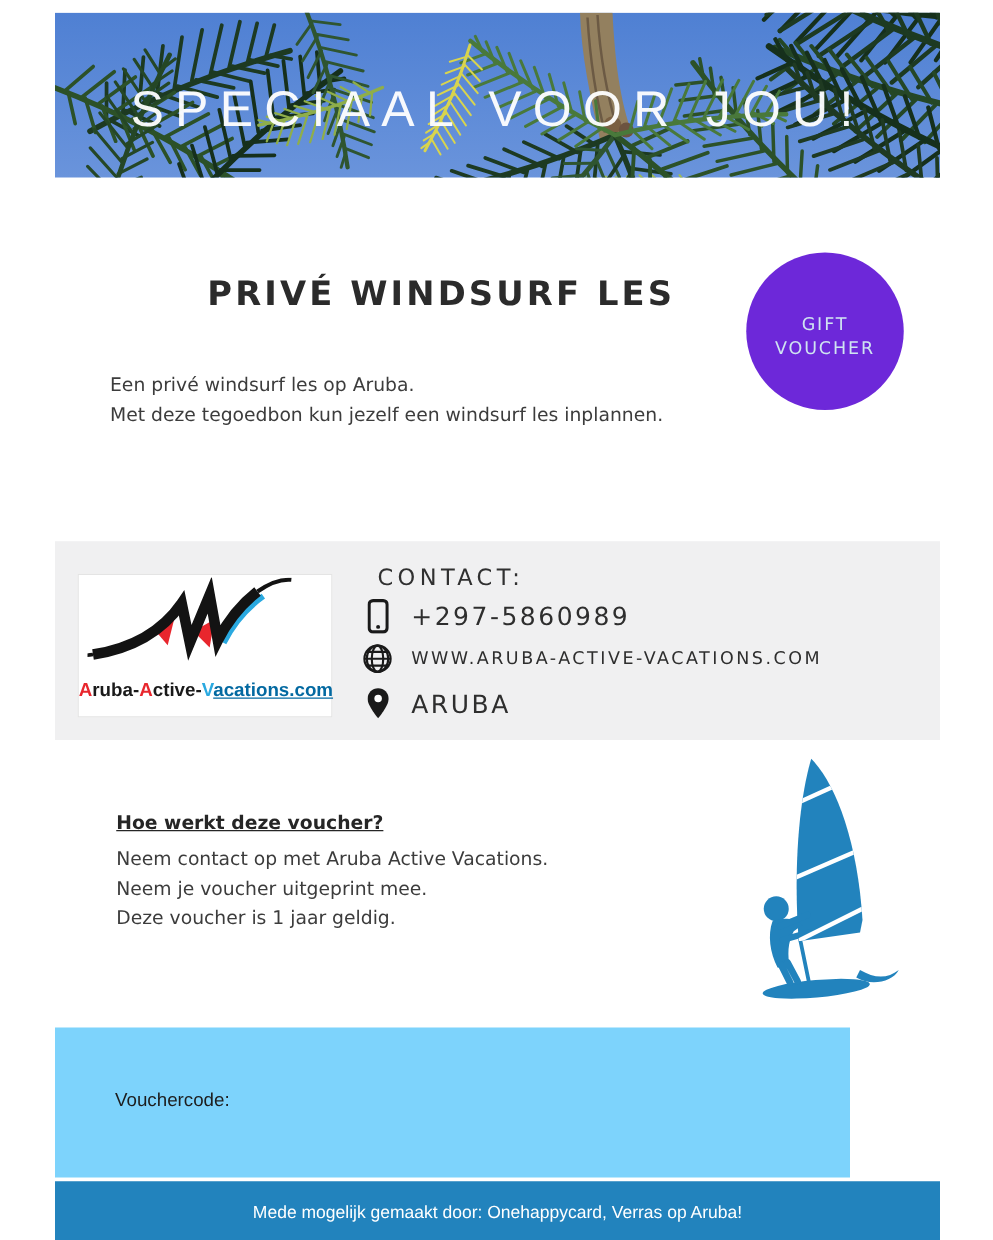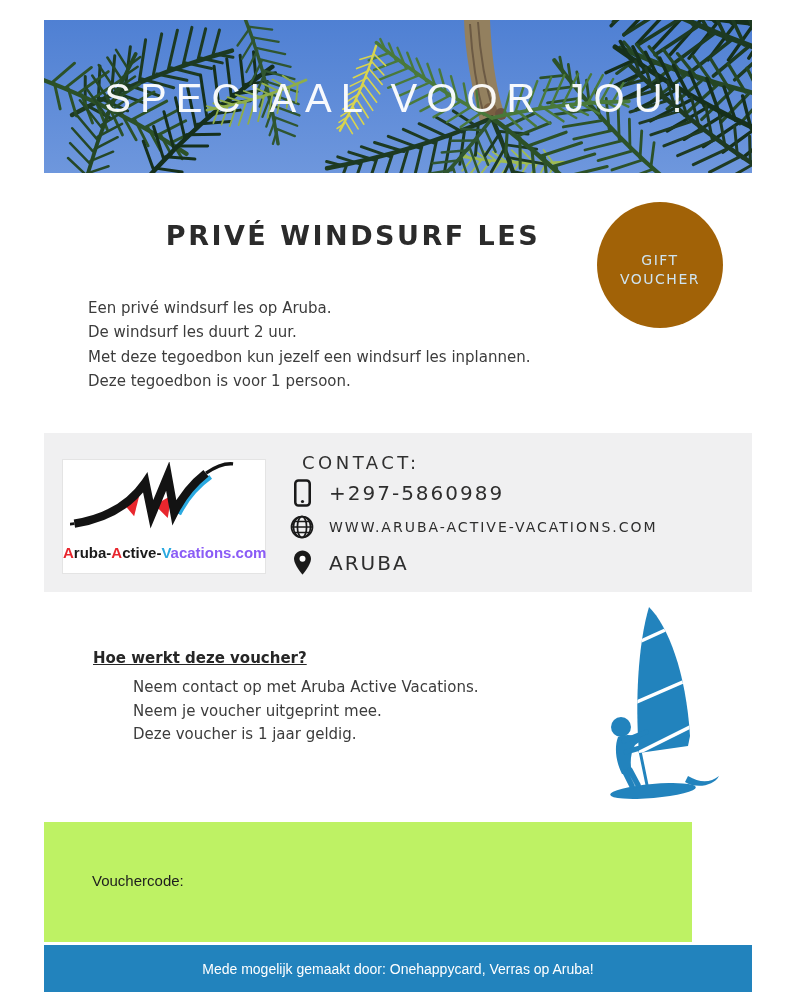--- a/index.html
+++ b/index.html
@@ -1,30 +1,30 @@
 <!DOCTYPE html>
 <html><head>
 <meta charset="utf-8">
 <style>
   html,body{margin:0;padding:0;background:#ffffff;}
   .page{position:relative;width:794px;height:992px;background:#ffffff;overflow:hidden;
         font-family:"DejaVu Sans",sans-serif;color:#3a3a3a;}
 
   
-  .banner{position:absolute;left:44px;top:20px;width:708px;height:153px;overflow:hidden;}
+  .banner{position:absolute;left:44px;top:10px;width:708px;height:132px;overflow:hidden;}
   .banner svg{display:block;}
   .banner-title{position:absolute;left:0;right:0;top:56px;text-align:center;
     font-family:"Liberation Sans",sans-serif;font-weight:300;font-size:40px;
     letter-spacing:9px;color:rgba(255,255,255,0.95);white-space:nowrap;}
 
   
   .main-title{position:absolute;left:88px;top:220px;width:530px;text-align:center;
     font-size:27px;font-weight:bold;letter-spacing:2.5px;color:#2b2b2b;white-space:nowrap;}
   .badge{position:absolute;left:597px;top:202px;width:126px;height:126px;border-radius:50%;
-    background:#a16207;display:flex;flex-direction:column;align-items:center;justify-content:center;
+    background:#6d28d9;display:flex;flex-direction:column;align-items:center;justify-content:center;
     padding-top:10px;box-sizing:border-box;}
   .badge span{display:block;color:#cfe4f1;font-size:14px;letter-spacing:1.5px;line-height:19px;}
 
   
   .intro{position:absolute;left:88px;top:296px;font-size:15px;line-height:24.3px;color:#3c3c3c;}
 
   
   .contact-panel{position:absolute;left:44px;top:433px;width:708px;height:159px;background:#f0f0f1;}
   .logo-box{position:absolute;left:18px;top:26px;width:204px;height:115px;background:#ffffff;
     border:1px solid #e4e4e4;box-sizing:border-box;}
@@ -39,24 +39,24 @@
   .row-web{top:82px;}
   .row-pin{top:117px;text-align:right;}
   .row-web .txt{font-size:14px;}
 
   
   .windsurfer{position:absolute;left:592px;top:604px;}
 
   
   .how{position:absolute;left:93px;top:649px;font-size:15px;color:#3c3c3c;}
   .how .hd{font-weight:bold;color:#262626;margin-bottom:9px;text-decoration:underline;}
-  .how .ln{line-height:23.6px;margin-left:40px;}
-
-  
-  .code-box{position:absolute;left:44px;top:822px;width:636px;height:120px;background:#bef264;padding-left:12px;}
+  .how .ln{line-height:23.6px;}
+
+  
+  .code-box{position:absolute;left:44px;top:822px;width:636px;height:120px;background:#7dd3fc;}
   .code-label{position:absolute;left:48px;top:50px;font-family:"Liberation Sans",sans-serif;
     font-size:15px;color:#1d1d1d;}
 
   
   .footer{position:absolute;left:44px;top:945px;width:708px;height:47px;background:#2283bd;
     display:flex;align-items:center;justify-content:center;}
   .footer span{color:#ffffff;font-size:14px;font-family:"Liberation Sans",sans-serif;}
 </style>
 </head>
 <body>
@@ -112,36 +112,34 @@
   </div>
 
   <div class="main-title">PRIVÉ WINDSURF LES</div>
   <div class="badge">
     <span>GIFT</span>
     <span>VOUCHER</span>
   </div>
 
   <div class="intro">
     <div>Een privé windsurf les op Aruba.</div>
-    <div>De windsurf les duurt 2 uur.</div>
     <div>Met deze tegoedbon kun jezelf een windsurf les inplannen.</div>
-    <div>Deze tegoedbon is voor 1 persoon.</div>
   </div>
 
   <div class="contact-panel">
     <div class="logo-box">
       <svg width="188" height="84" viewBox="0 0 200 90">
         <polygon points="56,44 74,34 68,58" fill="#e8262d"></polygon>
         <polygon points="90,46 108,36 104,60" fill="#e8262d"></polygon>
         <path d="M116,56 C124,40 136,26 150,16" stroke="#2aa9e0" stroke-width="5" fill="none"></path>
         <path d="M4,66 C36,61 62,48 80,22 L87,56 L104,15 L111,54 C119,38 131,23 145,12" stroke="#131313" stroke-width="9" fill="none" stroke-linejoin="miter"></path>
         <path d="M145,12 C155,5 164,1 174,2" stroke="#131313" stroke-width="3.5" fill="none"></path>
         <path d="M4,66 C2,66.3 0,66.5 -2,66.6" stroke="#131313" stroke-width="3" fill="none"></path>
       </svg>
-      <div class="logo-text"><span style="color: rgb(232, 38, 45);">A</span><span style="color: rgb(26, 26, 26);">ruba-</span><span style="color: rgb(232, 38, 45);">A</span><span style="color: rgb(26, 26, 26);">ctive-</span><span style="color: rgb(42, 169, 224);">V</span><span style="color: #8b5cf6;">acations.com</span></div>
+      <div class="logo-text"><span style="color: rgb(232, 38, 45);">A</span><span style="color: rgb(26, 26, 26);">ruba-</span><span style="color: rgb(232, 38, 45);">A</span><span style="color: rgb(26, 26, 26);">ctive-</span><span style="color: rgb(42, 169, 224);">V</span><span style="color: #0369a1; text-decoration: underline;">acations.com</span></div>
     </div>
 
     <div class="contact-heading">CONTACT:</div>
 
     <div class="contact-row row-phone">
       <span class="ico">
         <svg width="17" height="28" viewBox="0 0 16 26">
             <rect x="1.2" y="1.2" width="13.6" height="23.6" rx="3" fill="none" stroke="#1a1a1a" stroke-width="2.4"></rect>
             <circle cx="8" cy="21" r="1.5" fill="#1a1a1a"></circle>
           </svg>

